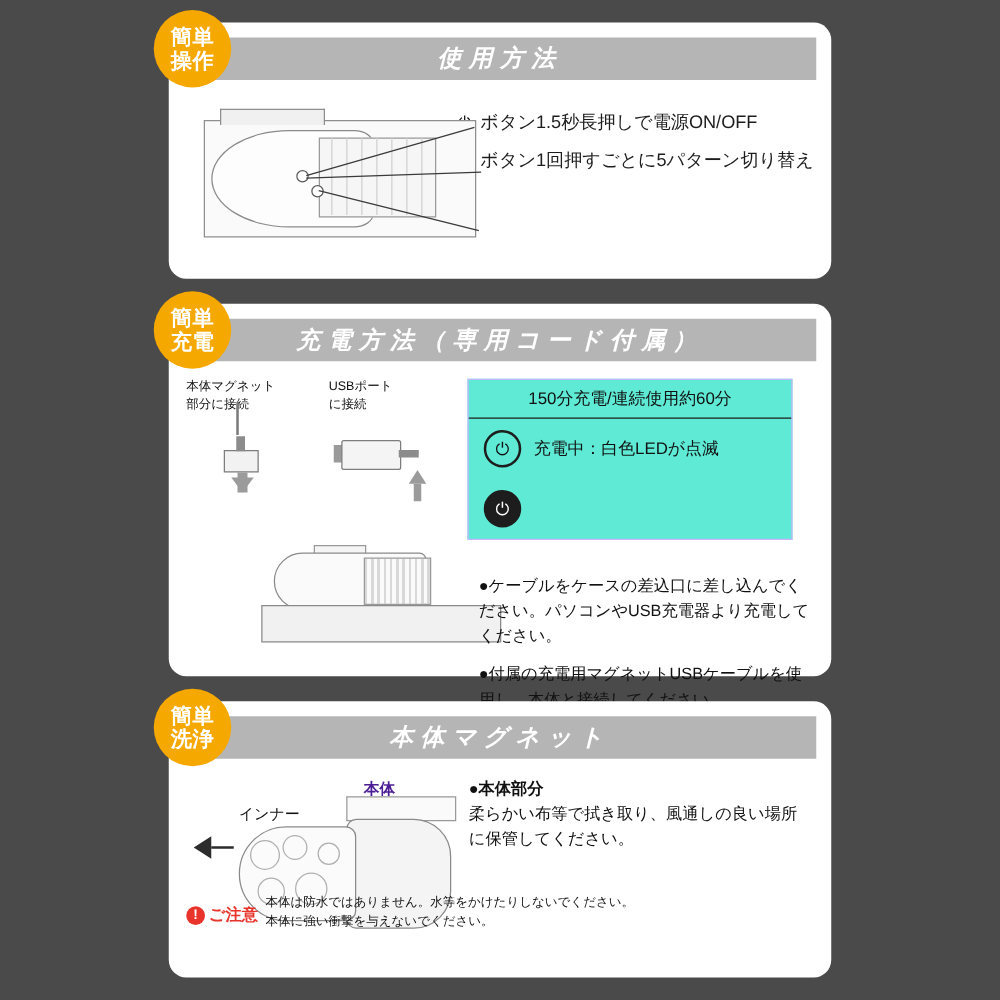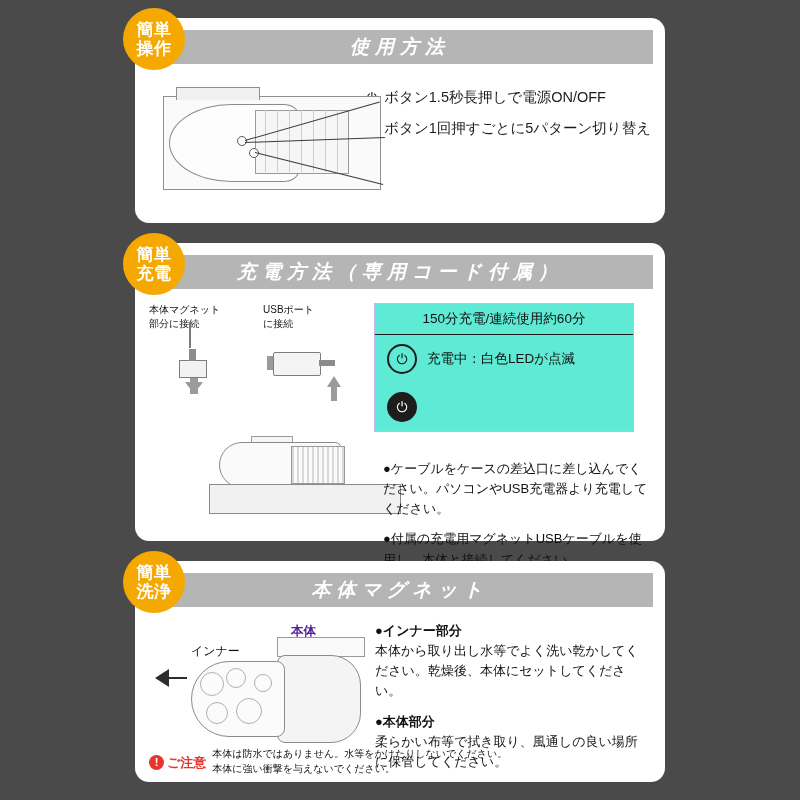--- a/index.html
+++ b/index.html
@@ -318,24 +318,20 @@
             <div class="inner-ring" style="left:8px;top:10px;width:22px;height:22px;"></div>
             <div class="inner-ring" style="left:34px;top:6px;width:18px;height:18px;"></div>
             <div class="inner-ring" style="left:14px;top:40px;width:20px;height:20px;"></div>
             <div class="inner-ring" style="left:44px;top:36px;width:24px;height:24px;"></div>
             <div class="inner-ring" style="left:62px;top:12px;width:16px;height:16px;"></div>
           </div>
         </div>
 
         <div class="maint-notes">
           <p>
-            <span class="bold">●インナー部分</span><br>
-            <span>本体から取り出し水等でよく洗い乾かしてください。乾燥後、本体にセットしてください。</span>
-          </p>
-          <p>
             <span class="bold">●本体部分</span><br>
             <span>柔らかい布等で拭き取り、風通しの良い場所に保管してください。</span>
           </p>
         </div>
       </div>
 
       <div class="caution">
         <div class="caution-label">
           <span class="excl">!</span>
           <span>ご注意</span>

